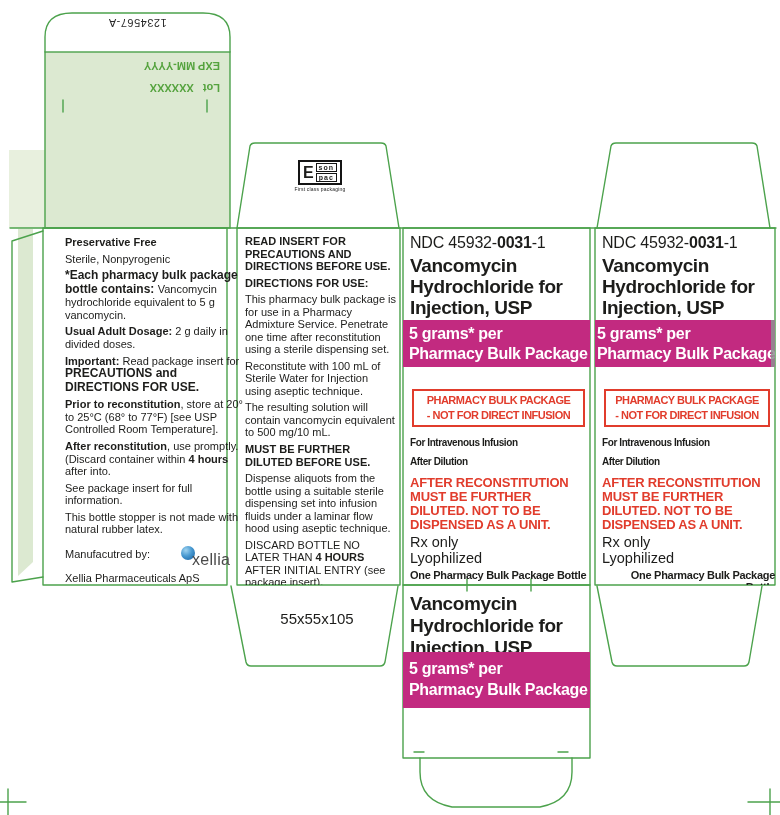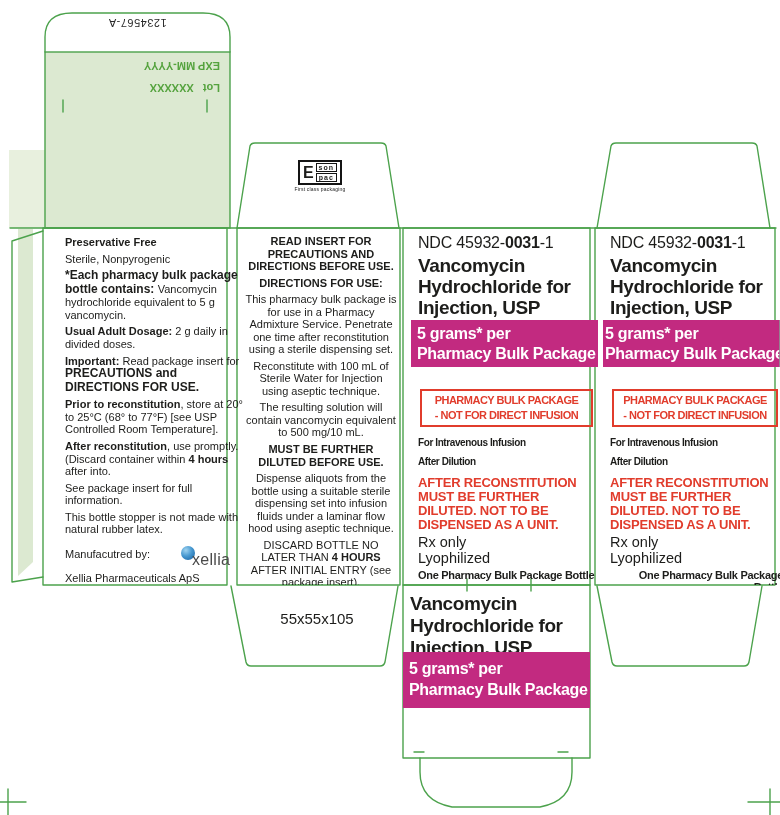--- a/index.html
+++ b/index.html
@@ -21,33 +21,33 @@
   .esonpac{position:absolute;left:290px;top:160px;width:60px;text-align:center;}
   .ep-box{display:inline-flex;align-items:center;gap:2px;border:2px solid #141414;background:#fff;padding:1px 3px;}
   .ep-e{font-weight:bold;font-size:16px;line-height:15px;}
   .ep-col{display:flex;flex-direction:column;gap:1px;}
   .ep-w{display:block;border:1.5px solid #141414;font-size:7px;font-weight:bold;line-height:7px;padding:0 2px;letter-spacing:1px;}
   .ep-tag{font-size:5px;letter-spacing:.2px;color:#222;margin-top:1px;}
 
   
   .panel{position:absolute;top:228px;height:357px;overflow:hidden;box-sizing:border-box;}
   .p1{left:43px;width:212px;padding:8px 6px 0 22px;}
-  .p2{left:237px;width:163px;padding:7px 3px 0 8px;text-align:center;}
+  .p2{left:237px;width:163px;padding:7px 3px 0 8px;}
   .p1,.p2{font-size:11px;line-height:1.14;}
   .p1 p,.p2 p{margin:0 0 4px;}
   .p1 p.tight{margin:12px 0 1px;}
 
   
   .xellia{position:absolute;left:138px;top:316px;width:84px;height:32px;}
   .xel-dot{position:absolute;left:0;top:2px;width:14px;height:14px;border-radius:50%;
            background:radial-gradient(circle at 35% 30%,#9fd3f0,#4798d0 45%,#135d9e);}
   .xel-text{position:absolute;left:11px;top:7px;font-size:16px;color:#4a4a4a;letter-spacing:.3px;}
 
   
-  .fp{left:403px;width:187px;margin-left:8px;}
+  .fp{left:403px;width:187px;}
   .fp2{left:595px;width:180px;}
   .ndc{position:absolute;top:6px;left:7px;font-size:16px;letter-spacing:-.2px;}
   .fp-title{position:absolute;top:27px;left:7px;font-weight:bold;font-size:19px;line-height:21px;letter-spacing:-.4px;}
   .banner{position:absolute;top:92px;left:0;right:0;height:47px;background:#C22A80;color:#fff;
           font-weight:bold;font-size:16px;line-height:20px;letter-spacing:-.3px;padding:4px 0 0 6px;box-sizing:border-box;}
   .fp2 .banner{left:-4px;right:-5px;}
   .bleed-r{position:absolute;right:0;top:0;bottom:0;width:9px;background:#8F8F93;opacity:.85;}
   .warnbox{position:absolute;top:161px;left:9px;right:5px;border:2px solid #E13C2C;color:#E13C2C;
            font-weight:bold;font-size:11px;letter-spacing:-.5px;text-align:center;line-height:15px;padding:2px 0;}
   .iv{position:absolute;top:205px;left:7px;font-weight:bold;font-size:10px;line-height:19px;letter-spacing:-.4px;}

